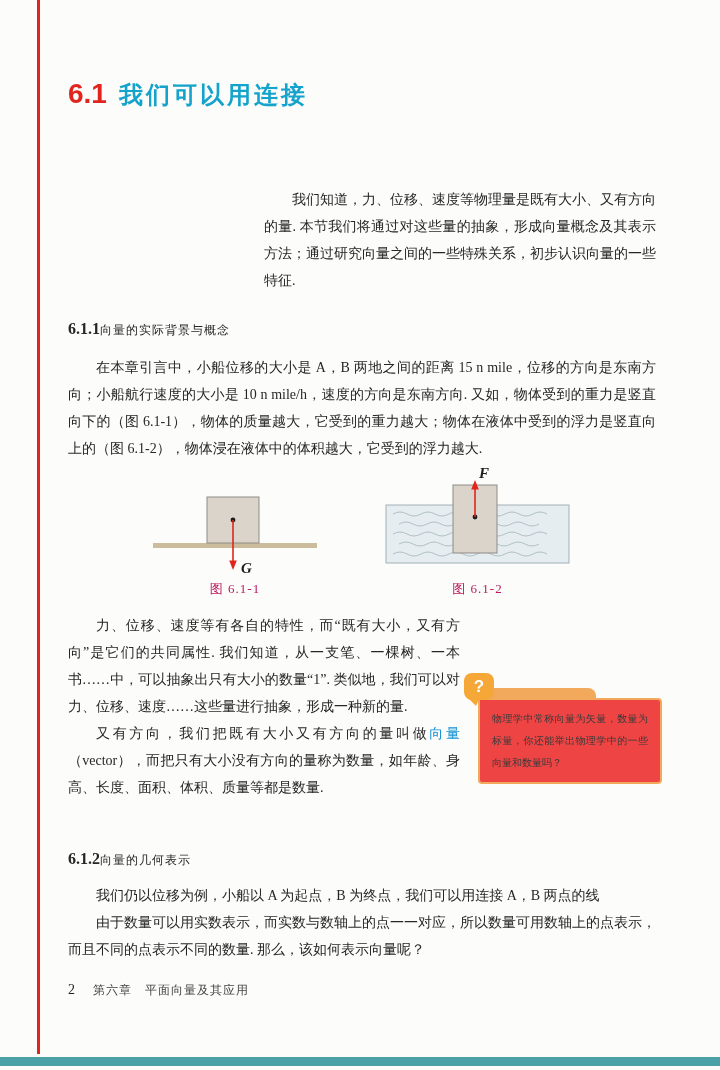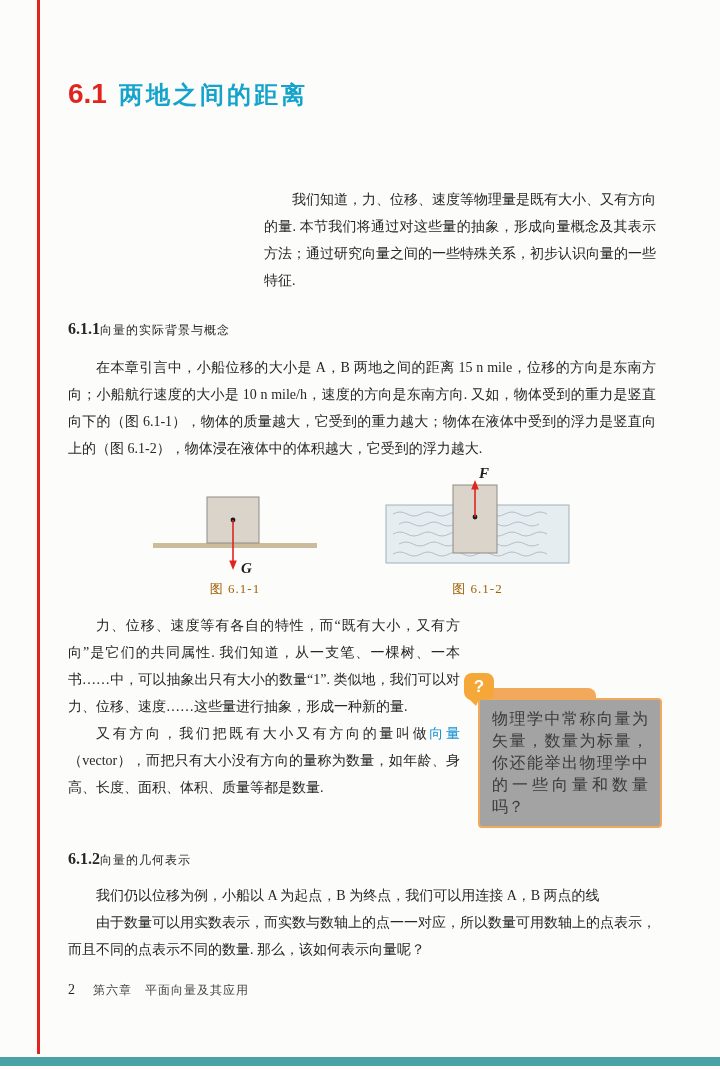--- a/index.html
+++ b/index.html
@@ -37,58 +37,58 @@
   .para1  { left:68px; top:354px; width:588px; }
   .para23 { left:68px; top:612px; width:392px; }
   .para45 { left:68px; top:882px; width:588px; }
 
   .term { color:#1792d2; }
 
   
   .fig { position:absolute; display:flex; flex-direction:column; align-items:center; }
   .fig1 { left:150px; top:466px; width:170px; }
   .fig2 { left:385px; top:466px; width:185px; }
-  .fig figcaption { font-size:13px; color:#a16207; margin-top:4px; letter-spacing:1px; }
+  .fig figcaption { font-size:13px; color:#be185d; margin-top:4px; letter-spacing:1px; }
   .fig2 figcaption { margin-top:12px; }
   .vec-label { font:bold italic 15px "Liberation Serif","DejaVu Serif",serif; fill:#1c1c1c; }
 
   
   .note { left:478px; top:688px; width:184px; }
   .q-icon {
     position:absolute; left:-14px; top:-15px; width:30px; height:27px;
     background:#f5a738; color:#fff; border-radius:8px;
     font-family:"Liberation Sans","DejaVu Sans",sans-serif; font-weight:bold; font-size:17px;
     display:flex; align-items:center; justify-content:center; z-index:2;
   }
   .q-icon::after {
     content:""; position:absolute; left:5px; bottom:-6px;
     border-left:7px solid transparent; border-right:3px solid transparent;
     border-top:7px solid #f5a738;
   }
   .note-tab { width:64%; height:10px; background:#f2a95c; border-radius:8px 8px 0 0; }
   .note-body {
-    background:#a3a3a3; border:2px solid #f2a95c; border-radius:0 4px 4px 4px;
-    padding:8px 12px; font-size:16px; line-height:22px; color:#3a3a3a; text-align:justify;
+    background:#ef4444; border:2px solid #f2a95c; border-radius:0 4px 4px 4px;
+    padding:8px 12px; font-size:10px; line-height:22px; color:#3a3a3a; text-align:justify;
   }
 
   
   .footer { left:68px; top:982px; display:flex; align-items:baseline; gap:18px; }
   .pg { font-size:14px; }
   .ch { font-size:12px; color:#444; letter-spacing:1px; }
 </style>
 </head>
 <body>
 
 <div class="page">
 
   <div class="spine-line"></div>
 
   <div class="sec title">
     <span class="t-num">6.1</span>
-    <span class="t-text">两地之间的距离</span>
+    <span class="t-text">我们可以用连接</span>
   </div>
 
   <p class="sec intro">我们知道，力、位移、速度等物理量是既有大小、又有方向的量. 本节我们将通过对这些量的抽象，形成向量概念及其表示方法；通过研究向量之间的一些特殊关系，初步认识向量的一些特征.</p>
 
   <div class="sec heading h611">
     <span class="h-num">6.1.1</span>
     <span class="h-text">向量的实际背景与概念</span>
   </div>
 
   <p class="sec body para1">在本章引言中，小船位移的大小是 A，B 两地之间的距离 15 n mile，位移的方向是东南方向；小船航行速度的大小是 10 n mile/h，速度的方向是东南方向. 又如，物体受到的重力是竖直向下的（图 6.1-1），物体的质量越大，它受到的重力越大；物体在液体中受到的浮力是竖直向上的（图 6.1-2），物体浸在液体中的体积越大，它受到的浮力越大.</p>

